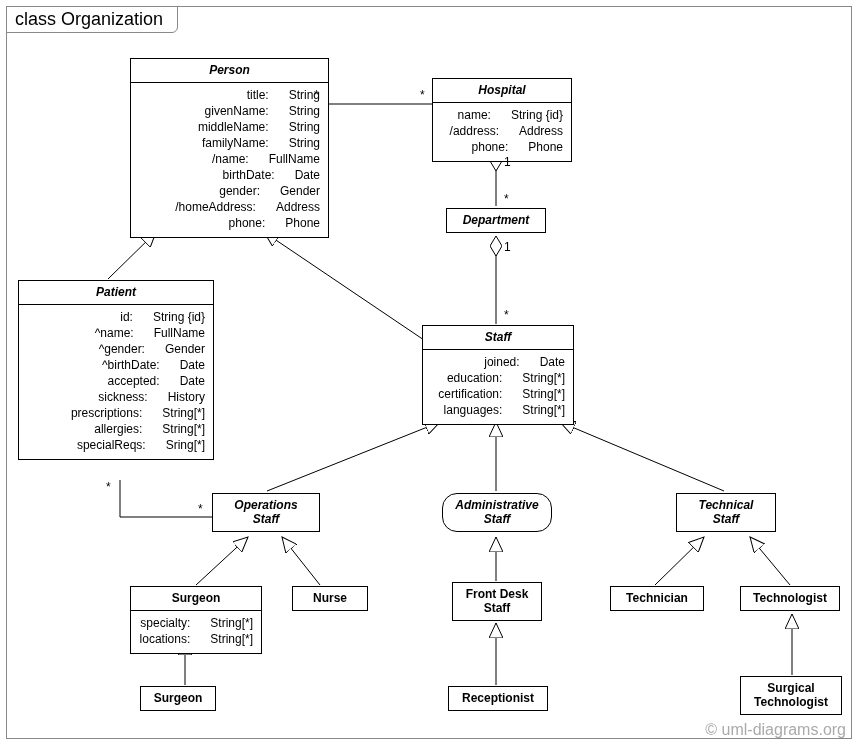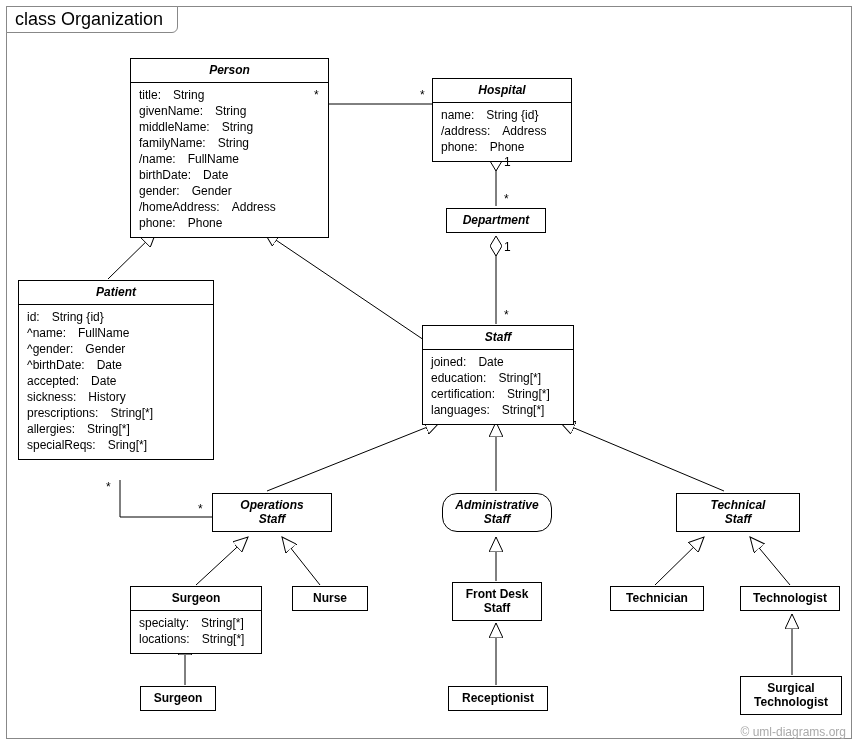--- a/index.html
+++ b/index.html
@@ -48,23 +48,24 @@
     padding: 4px 6px 5px 6px;
   }
   .class-title.sep {
     border-bottom: 1px solid #000;
   }
   .class-body {
     padding: 4px 8px 6px 8px;
   }
   .attr-row {
     display: flex;
-    justify-content: flex-start;
+    justify-content: flex-end;
     line-height: 16px;
     white-space: nowrap;
+    gap: 8px;
   }
   .attr-name { padding-right: 12px; }
   .attr-type { text-align: left; }
   svg.edges {
     position: absolute;
     left: 0;
     top: 0;
     width: 860px;
     height: 747px;
     pointer-events: none;
@@ -73,21 +74,21 @@
     position: absolute;
     font-size: 12px;
     color: #000;
     background: transparent;
   }
   .watermark {
     position: absolute;
     right: 14px;
     bottom: 8px;
     color: #aaa;
-    font-size: 12px;
+    font-size: 16px;
   }
 </style>
 </head>
 <body>
 
 <div class="canvas">
 
   <svg class="edges" xmlns="http://www.w3.org/2000/svg">
     <defs>
 
@@ -261,33 +262,33 @@
           <span class="attr-name">certification:</span>
           <span class="attr-type">String[*]</span>
         </div>
       <div class="attr-row">
           <span class="attr-name">languages:</span>
           <span class="attr-type">String[*]</span>
         </div>
     </div>
   </div>
 
-  <div class="class-box" style="left:212px; top:493px; width:120px;">
+  <div class="class-box" style="left:212px; top:493px; width:108px;">
     <div class="class-title">
       <span>Operations</span><br><span>Staff</span>
     </div>
   </div>
 
   <div class="class-box" style="left:442px; top:493px; width:110px;border-radius:15px;">
     <div class="class-title">
       <span>Administrative</span><br><span>Staff</span>
     </div>
   </div>
 
-  <div class="class-box" style="left:676px; top:493px; width:124px;">
+  <div class="class-box" style="left:676px; top:493px; width:100px;">
     <div class="class-title">
       <span>Technical</span><br><span>Staff</span>
     </div>
   </div>
 
   <div class="class-box" style="left:130px; top:586px; width:132px;">
     <div class="class-title sep" style="font-style:normal;">Surgeon</div>
     <div class="class-body">
       <div class="attr-row">
           <span class="attr-name">specialty:</span>

